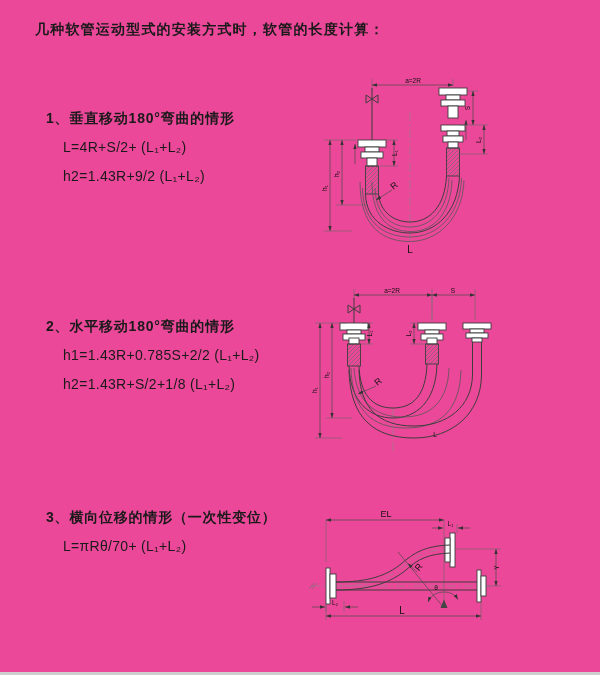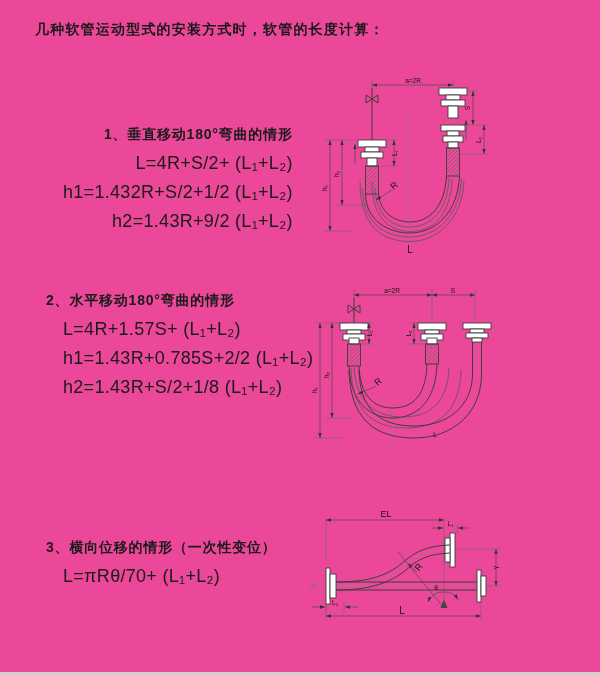--- a/index.html
+++ b/index.html
@@ -2,55 +2,53 @@
 <html><head>
 <meta charset="utf-8">
 <style>
   html,body{margin:0;padding:0;background:#fff;}
   .page{position:relative;width:600px;height:675px;background:#ec4899;overflow:hidden;
         font-family:"Liberation Sans",sans-serif;color:#1a1a1a;
         box-shadow:inset 0 -3px 0 #cfcfcf, inset -2px 0 0 #e9e9e9;padding-left:16px;}
   .title{position:absolute;left:35px;top:21px;font-size:14px;font-weight:bold;letter-spacing:1.2px;white-space:nowrap;}
   .sec{position:absolute;left:46px;line-height:29px;white-space:nowrap;}
   .sec .h{font-size:14px;font-weight:bold;letter-spacing:.8px;}
-  .sec .f{font-size:18px;font-weight:500;padding-left:17px;letter-spacing:.3px;}
+  .sec .f{font-size:14px;font-weight:500;padding-left:17px;letter-spacing:.3px;}
   svg{position:absolute;overflow:visible;}
   .ol{fill:none;stroke:#3d3d3d;stroke-width:1;}
   .ph{fill:none;stroke:#575757;stroke-width:.8;}
   .dl{fill:none;stroke:#4a4a4a;stroke-width:.7;}
   .xl{fill:none;stroke:#6a6a6a;stroke-width:.6;}
   .cl{fill:none;stroke:#8a8a8a;stroke-width:.6;stroke-dasharray:9 3 2 3;}
   .ft{fill:#fff;stroke:#3d3d3d;stroke-width:.9;}
   .ht{stroke:#3d3d3d;stroke-width:.9;}
   text.sm{font-family:"Liberation Sans",sans-serif;font-size:6.5px;fill:#111;}
   text.md{font-family:"Liberation Sans",sans-serif;font-size:9px;fill:#111;}
   text.lg{font-family:"Liberation Sans",sans-serif;font-size:10px;fill:#111;}
 </style>
 </head>
 <body>
 
 <div class="page">
 
   <div class="title">几种软管运动型式的安装方式时，软管的长度计算：</div>
 
-  <div class="sec" style="top:120px;text-align:right;">
+  <div class="sec" style="top:104px;">
     <div class="h">1、垂直移动180°弯曲的情形</div>
     <div class="f">L=4R+S/2+ (L₁+L₂)</div>
-    <div class="f">h1=1.432R+S/2+1/2 (L₁+L₂)</div>
     <div class="f">h2=1.43R+9/2 (L₁+L₂)</div>
   </div>
 
-  <div class="sec" style="top:286px;">
+  <div class="sec" style="top:312px;">
     <div class="h">2、水平移动180°弯曲的情形</div>
-    <div class="f">L=4R+1.57S+ (L₁+L₂)</div>
     <div class="f">h1=1.43R+0.785S+2/2 (L₁+L₂)</div>
     <div class="f">h2=1.43R+S/2+1/8 (L₁+L₂)</div>
   </div>
 
-  <div class="sec" style="top:533px;">
+  <div class="sec" style="top:503px;">
     <div class="h">3、横向位移的情形（一次性变位）</div>
     <div class="f">L=πRθ/70+ (L₁+L₂)</div>
   </div>
 
   <svg style="left:310px;top:70px;" width="280" height="195" viewBox="0 0 280 195">
     <defs>
       <pattern id="hp" width="4" height="4" patternUnits="userSpaceOnUse">
         <path d="M0,4 L4,0" stroke="#666" stroke-width=".6"></path>
       </pattern>
       <marker id="ah" markerWidth="8" markerHeight="6" refX="7.5" refY="2.5" orient="auto-start-reverse">

